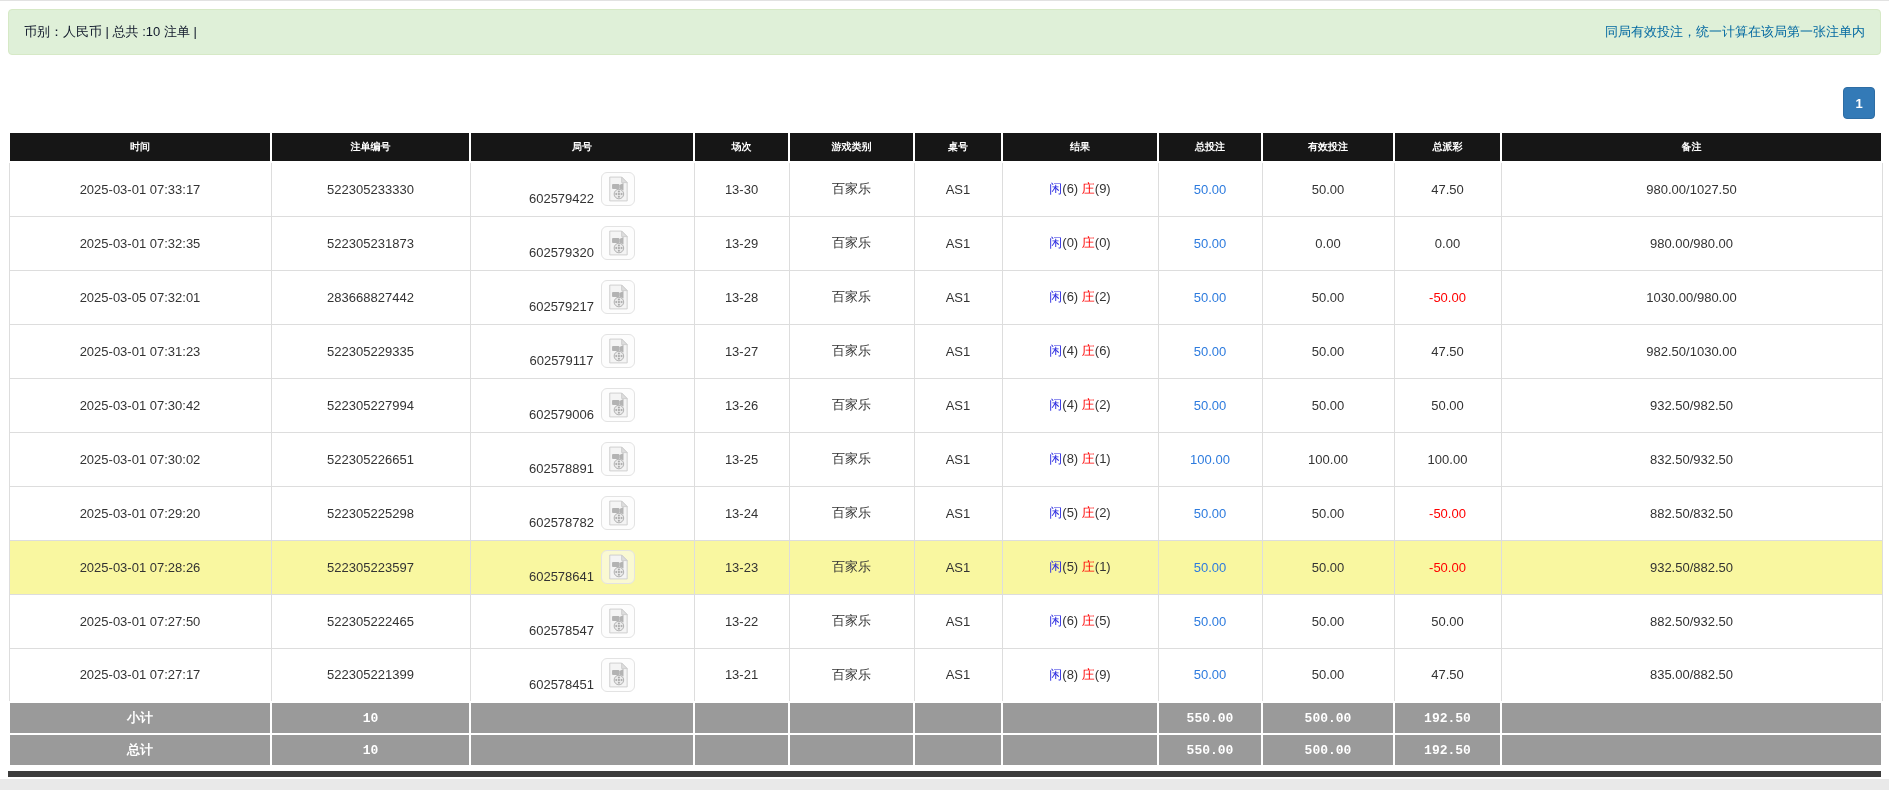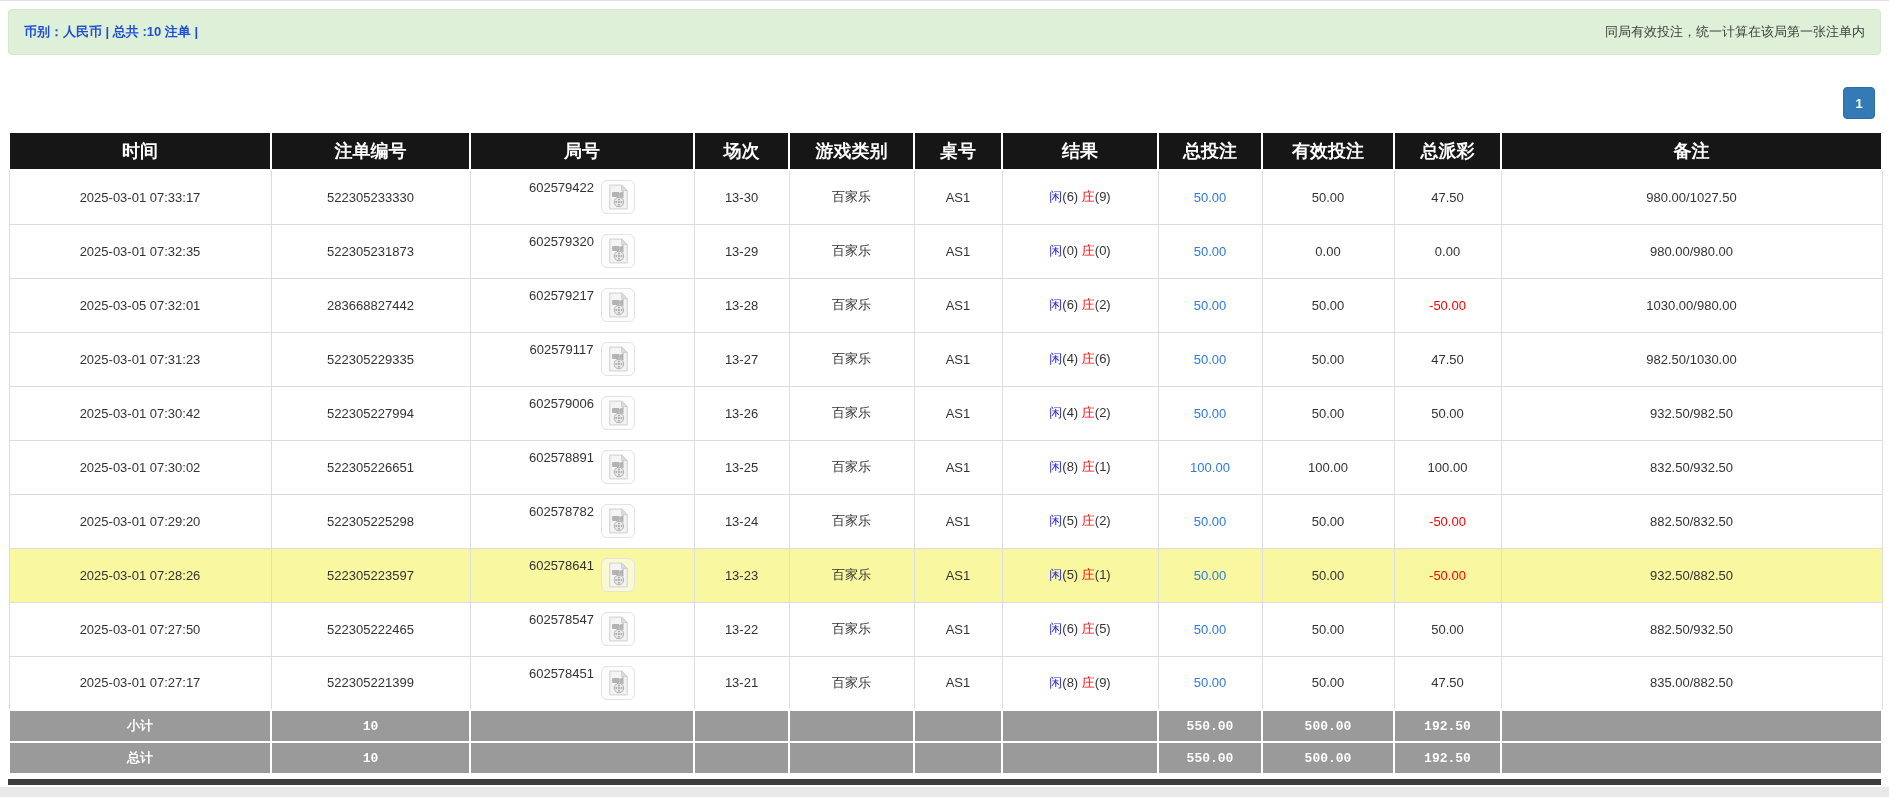--- a/index.html
+++ b/index.html
@@ -12,45 +12,45 @@
   body{
     width:1889px;height:797px;overflow:hidden;background:#fff;
     font-family:"Liberation Sans","DejaVu Sans",sans-serif;font-size:13px;color:#333;
   }
   .top-hairline{height:1px;background:#e2e2e2;margin-bottom:8px;}
   
   .alert{
     margin:0 8px;background:var(--alert-bg);border:1px solid var(--alert-border);
     border-radius:4px;padding:13px 15px;display:flex;justify-content:space-between;align-items:center;
   }
-  .alert .left{color:#1d4ed8;font-weight:bold;}
-  .alert .note{color:#404040;margin-left:12px;}
+  .alert .left{color:#0f172a;}
+  .alert .note{color:#0369a1;margin-left:12px;}
   
   .pager{margin:32px 14px 12px 0;text-align:right;height:32px;}
   .page-btn{
     display:inline-block;min-width:32px;height:32px;line-height:32px;text-align:center;
     background:var(--page-btn);border:1px solid #2e6da4;border-radius:4px;color:#fff;
     font-weight:bold;cursor:pointer;user-select:none;
   }
   
   table{border-collapse:collapse;table-layout:fixed;width:1873px;margin:0 8px;}
   thead th{
-    background:var(--header-bg);color:#fff;font-weight:bold;font-size:18px;
+    background:var(--header-bg);color:#fff;font-weight:bold;font-size:10px;
     padding:6px 4px;border:2px solid #fff;height:30px;text-align:center;
   }
   tbody td{
     border:1px solid #ddd;height:54px;text-align:center;padding:2px 4px;
     color:#333;background:#fff;overflow:hidden;white-space:nowrap;
   }
   tr.hl td{background:var(--highlight);}
   td .p{color:var(--player);}
   td .b{color:var(--banker);}
   td a.amt-link{color:var(--link);text-decoration:none;cursor:pointer;}
   td .neg{color:var(--negative);text-align:center;}
-  .round-wrap{display:inline-flex;align-items:flex-start;gap:7px;}
+  .round-wrap{display:inline-flex;align-items:flex-end;gap:7px;}
   .vbtn{
     display:inline-flex;align-items:center;justify-content:center;
     width:34px;height:34px;border:1px solid #e3e3e3;border-radius:6px;
     background:rgba(252,252,252,.55);cursor:pointer;
   }
   tr.totals td{
     background:var(--totals-bg);color:#fff;font-weight:bold;border:2px solid #fff;height:32px;font-family:Liberation Mono, monospace;
   }
   .bottom-bar{height:6px;background:#3d3d3d;margin:4px 8px 0 8px;}
   .bottom-track{height:11px;background:#e9e9e9;margin-top:2px;}

